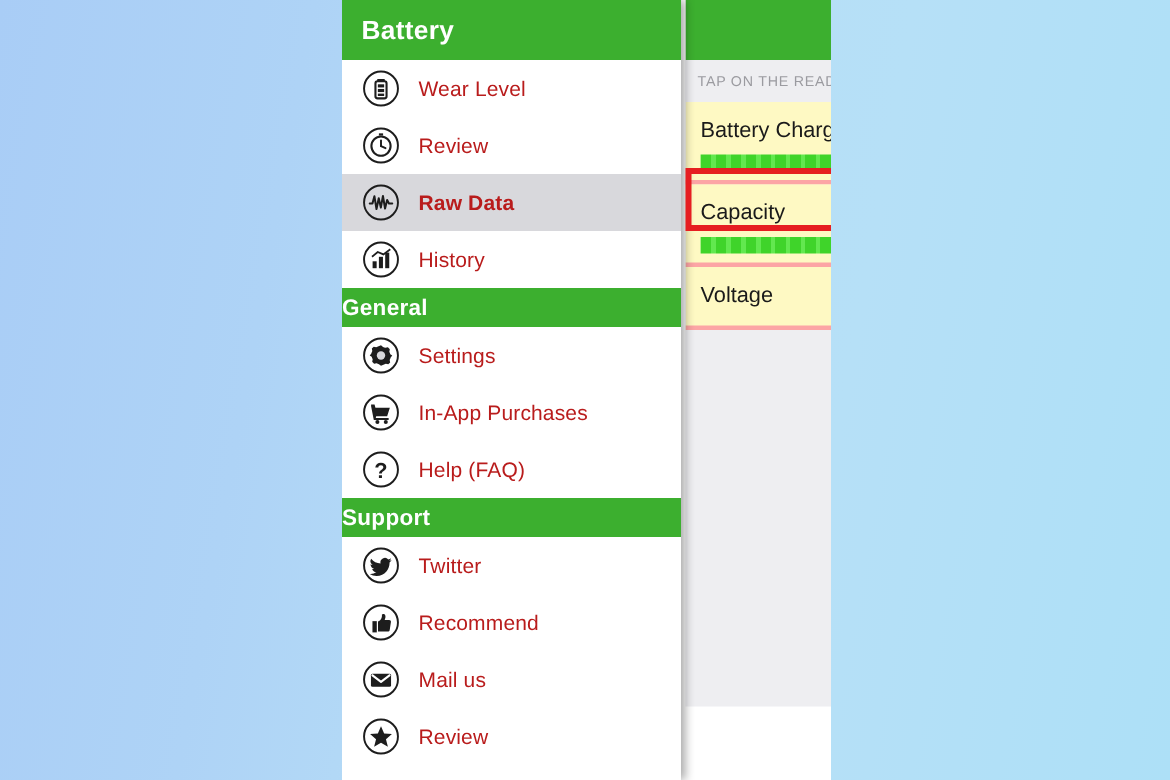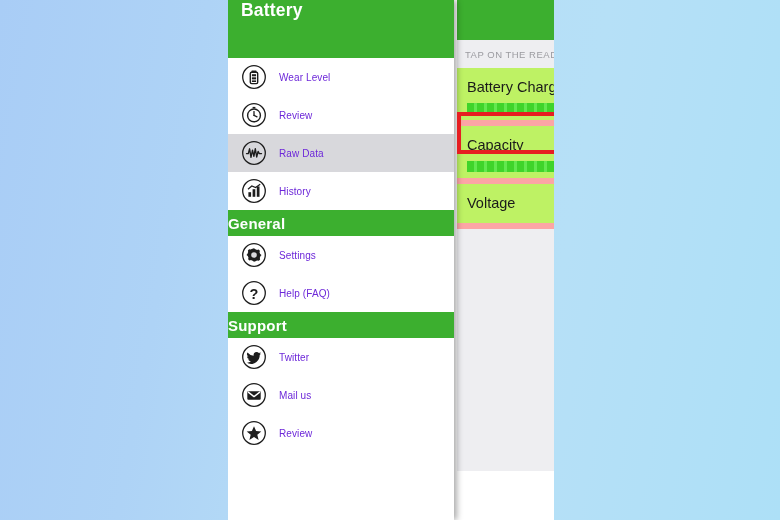--- a/index.html
+++ b/index.html
@@ -52,22 +52,22 @@
     font-size: 9.5px;
     letter-spacing: 0.5px;
     color: #9b9ba0;
     white-space: nowrap;
   }
   #right-panel .rp-list {
     background: #ffffff;
   }
   .rp-row {
     padding: 10px 0 6px 10px;
-    border-bottom: 6px solid #fca5a5;
-    background: #bef264;
+    border-bottom: 3px solid #fca5a5;
+    background: #fef9c3;
   }
   .rp-row .rp-title {
     font-size: 14.5px;
     color: #1a1a1a;
     white-space: nowrap;
     line-height: 18px;
   }
   .rp-bar {
     margin-top: 7px;
     height: 11px;
@@ -85,24 +85,24 @@
     left: 0;
     top: 0;
     width: 226px;
     height: 520px;
     background: #ffffff;
     box-shadow: 3px 0 6px rgba(0,0,0,0.33);
     z-index: 5;
   }
 
   .sb-header {
-    height: 58px;
+    height: 40px;
     background: #3caf2f;
     display: flex;
-    align-items: flex-start;
+    align-items: center;
     position: relative;
   }
   .sb-header .sb-title {
     color: #ffffff;
     font-size: 17.5px;
     font-weight: bold;
     padding-left: 13px;
     letter-spacing: 0.2px;
   }
 
@@ -129,25 +129,25 @@
     position: relative;
   }
   .sb-item.selected { background: #d8d8dc; }
   .sb-item .ic {
     width: 26px;
     height: 26px;
     flex: none;
     margin-right: 12px;
   }
   .sb-item .lbl {
-    font-size: 10px;
-    color: #6d28d9;
+    font-size: 14px;
+    color: #b91c1c;
     letter-spacing: 0.1px;
   }
-  .sb-item.selected .lbl { font-weight: normal; }
+  .sb-item.selected .lbl { font-weight: bold; }
 
   
   .anno-box {
     position: absolute;
     border: 4px solid #e61e21;
     box-sizing: border-box;
     z-index: 20;
     pointer-events: none;
   }
   #anno-rawdata { left: 229px; top: 112px; width: 126px; height: 42px; }
@@ -245,20 +245,31 @@
       <span class="ic">
         <svg viewBox="0 0 26 26" width="26" height="26">
           <circle cx="13" cy="13" r="11.3" fill="none" stroke="#1d1d1d" stroke-width="1.3"></circle>
           <path fill="#1d1d1d" d="M13 6.2l1.35 1.05a6.9 6.9 0 011.6.66l1.65-.33 1.27 1.27-.33 1.65c.28.5.5 1.04.66 1.6L20.5 13l-1.05 1.35a6.9 6.9 0 01-.66 1.6l.33 1.65-1.27 1.27-1.65-.33c-.5.28-1.04.5-1.6.66L13 19.8l-1.35-1.05a6.9 6.9 0 01-1.6-.66l-1.65.33-1.27-1.27.33-1.65a6.9 6.9 0 01-.66-1.6L5.5 13l1.05-1.35c.16-.56.38-1.1.66-1.6l-.33-1.65 1.27-1.27 1.65.33c.5-.28 1.04-.5 1.6-.66L13 6.2z"></path>
           <circle cx="13" cy="13" r="2.8" fill="#d8d8dc"></circle>
         </svg>
       </span>
       <span class="lbl">Settings</span>
     </div>
 
+    <div class="sb-item">
+      <span class="ic">
+        <svg viewBox="0 0 26 26" width="26" height="26">
+          <circle cx="13" cy="13" r="11.3" fill="none" stroke="#1d1d1d" stroke-width="1.3"></circle>
+          <path fill="#1d1d1d" d="M6.4 7.6h2.3l.6 2.3h9.6l-1.8 5.6H9.8l-.3 1.2h8.6v1.3H8.2l-1.8-9.1H6.4z"></path>
+          <circle cx="10.6" cy="19.3" r="1.35" fill="#1d1d1d"></circle>
+          <circle cx="16.2" cy="19.3" r="1.35" fill="#1d1d1d"></circle>
+        </svg>
+      </span>
+      <span class="lbl">In-App Purchases</span>
+    </div>
 
     <div class="sb-item">
       <span class="ic">
         <svg viewBox="0 0 26 26" width="26" height="26">
           <circle cx="13" cy="13" r="11.3" fill="none" stroke="#1d1d1d" stroke-width="1.3"></circle>
           <text x="13" y="18.6" text-anchor="middle" font-family="Liberation Sans, sans-serif" font-size="14.5" font-weight="bold" fill="#1d1d1d">?</text>
         </svg>
       </span>
       <span class="lbl">Help (FAQ)</span>
     </div>
@@ -270,20 +281,30 @@
     <div class="sb-item">
       <span class="ic">
         <svg viewBox="0 0 26 26" width="26" height="26">
           <circle cx="13" cy="13" r="11.3" fill="none" stroke="#1d1d1d" stroke-width="1.3"></circle>
           <path fill="#1d1d1d" d="M20.2 9.4c-.55.24-1.13.4-1.74.48.63-.38 1.1-.97 1.33-1.68-.59.35-1.24.6-1.93.74a3.03 3.03 0 00-5.17 2.76 8.6 8.6 0 01-6.24-3.17 3.03 3.03 0 00.94 4.05 3 3 0 01-1.37-.38v.04c0 1.47 1.04 2.69 2.43 2.97a3.06 3.06 0 01-1.37.05 3.04 3.04 0 002.83 2.1 6.09 6.09 0 01-4.49 1.26 8.58 8.58 0 004.65 1.36c5.58 0 8.63-4.62 8.63-8.63l-.01-.39c.6-.43 1.1-.96 1.5-1.57z"></path>
         </svg>
       </span>
       <span class="lbl">Twitter</span>
     </div>
 
+    <div class="sb-item">
+      <span class="ic">
+        <svg viewBox="0 0 26 26" width="26" height="26">
+          <circle cx="13" cy="13" r="11.3" fill="none" stroke="#1d1d1d" stroke-width="1.3"></circle>
+          <path fill="#1d1d1d" d="M11.0 19.6v-7.2c1.05-.35 1.9-1.3 2.35-2.35.35-.82.3-1.65.25-2.45.45-.45 1.25-.45 1.75-.05.6.5.75 1.35.6 2.1-.12.6-.35 1.1-.5 1.6h3.0c.72 0 1.3.6 1.2 1.3l-.85 5.4c-.1.62-.65 1.05-1.28 1.05H11.0z"></path>
+          <rect x="7.3" y="12.1" width="2.9" height="7.5" fill="#1d1d1d"></rect>
+        </svg>
+      </span>
+      <span class="lbl">Recommend</span>
+    </div>
 
     <div class="sb-item">
       <span class="ic">
         <svg viewBox="0 0 26 26" width="26" height="26">
           <circle cx="13" cy="13" r="11.3" fill="none" stroke="#1d1d1d" stroke-width="1.3"></circle>
           <rect x="6.3" y="9.2" width="13.4" height="8.6" rx="1" fill="#1d1d1d"></rect>
           <polyline points="6.9,9.9 13,14.6 19.1,9.9" fill="none" stroke="#ffffff" stroke-width="1.4" stroke-linejoin="round"></polyline>
         </svg>
       </span>
       <span class="lbl">Mail us</span>

